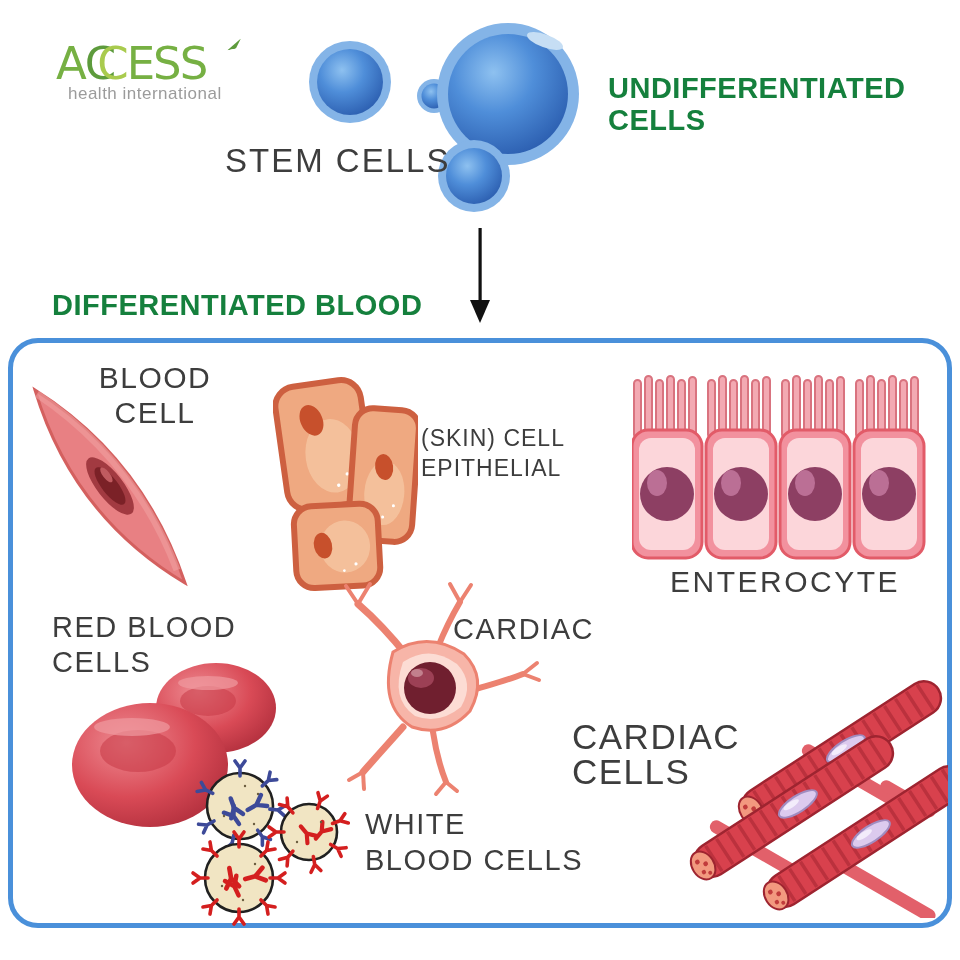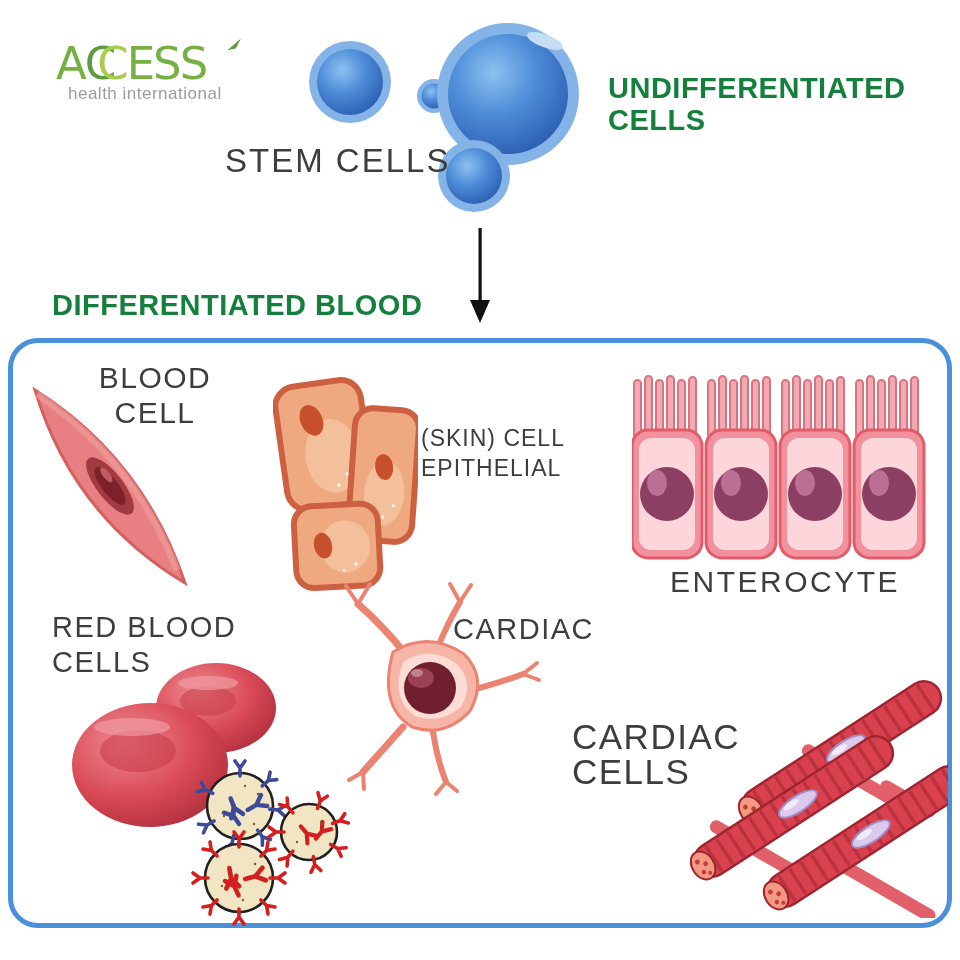--- a/index.html
+++ b/index.html
@@ -298,14 +298,18 @@
       <use href="#spikeR" transform="rotate(270) translate(0,-34)"></use>
         <use href="#spikeR" transform="rotate(315) translate(0,-34)"></use>
       <use href="#spikeR" transform="translate(-9,-6) rotate(170) scale(1.3)"></use>
       <use href="#spikeR" transform="translate(10,0) rotate(75) scale(1.3)"></use>
       <use href="#spikeR" transform="translate(-2,14) rotate(-25) scale(1.25)"></use>
       <circle cx="-17" cy="8" r="1.2" fill="#6b5d3f"></circle>
         <circle cx="16" cy="-14" r="1.2" fill="#6b5d3f"></circle>
       <circle cx="4" cy="22" r="1.2" fill="#6b5d3f"></circle>
     </g>
   </svg>
+  <div class="abs lbl" id="wbc-label">
+    <div>WHITE</div>
+    <div>BLOOD CELLS</div>
+  </div>
 
 </div>
 
 </body></html>

